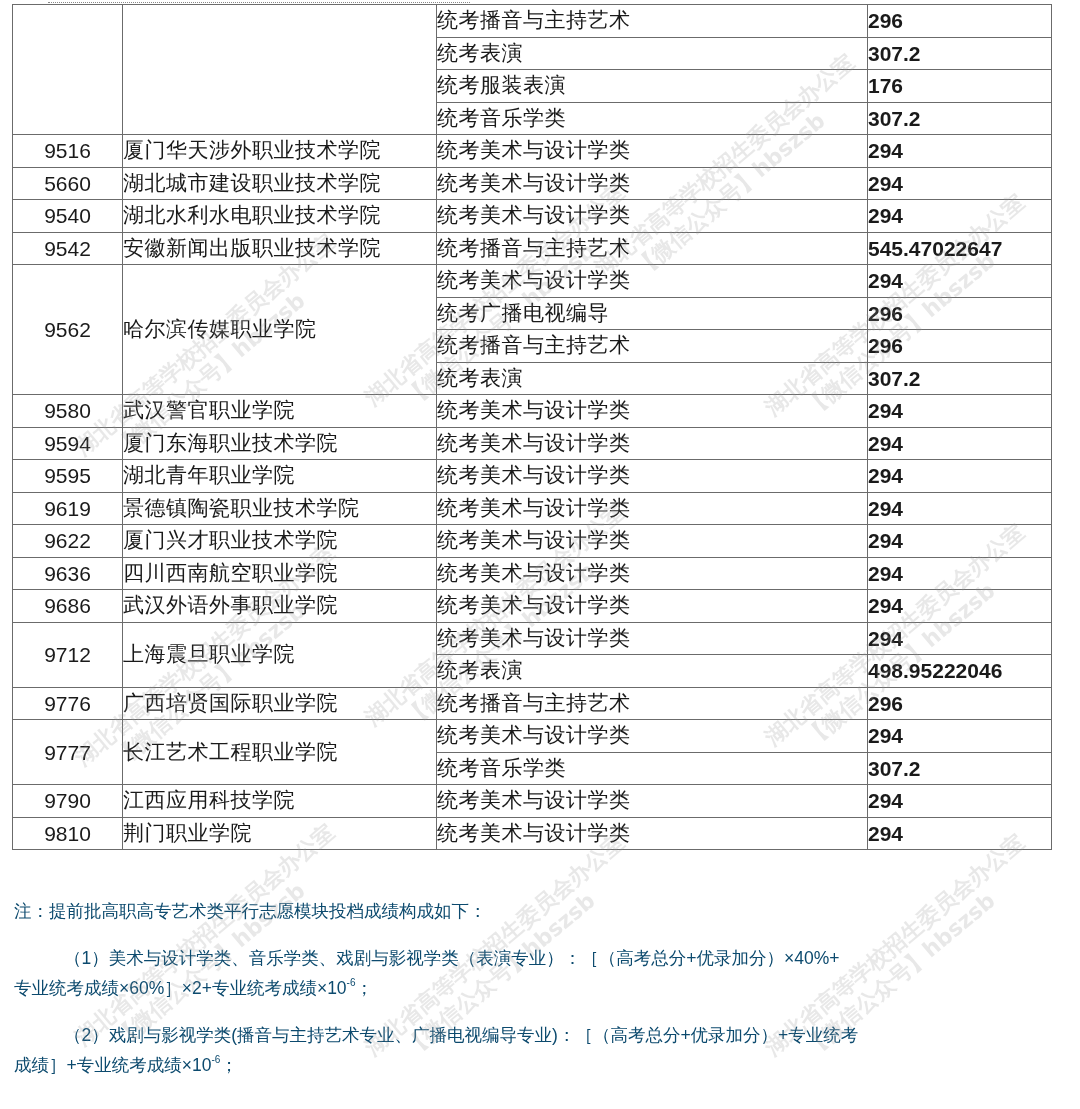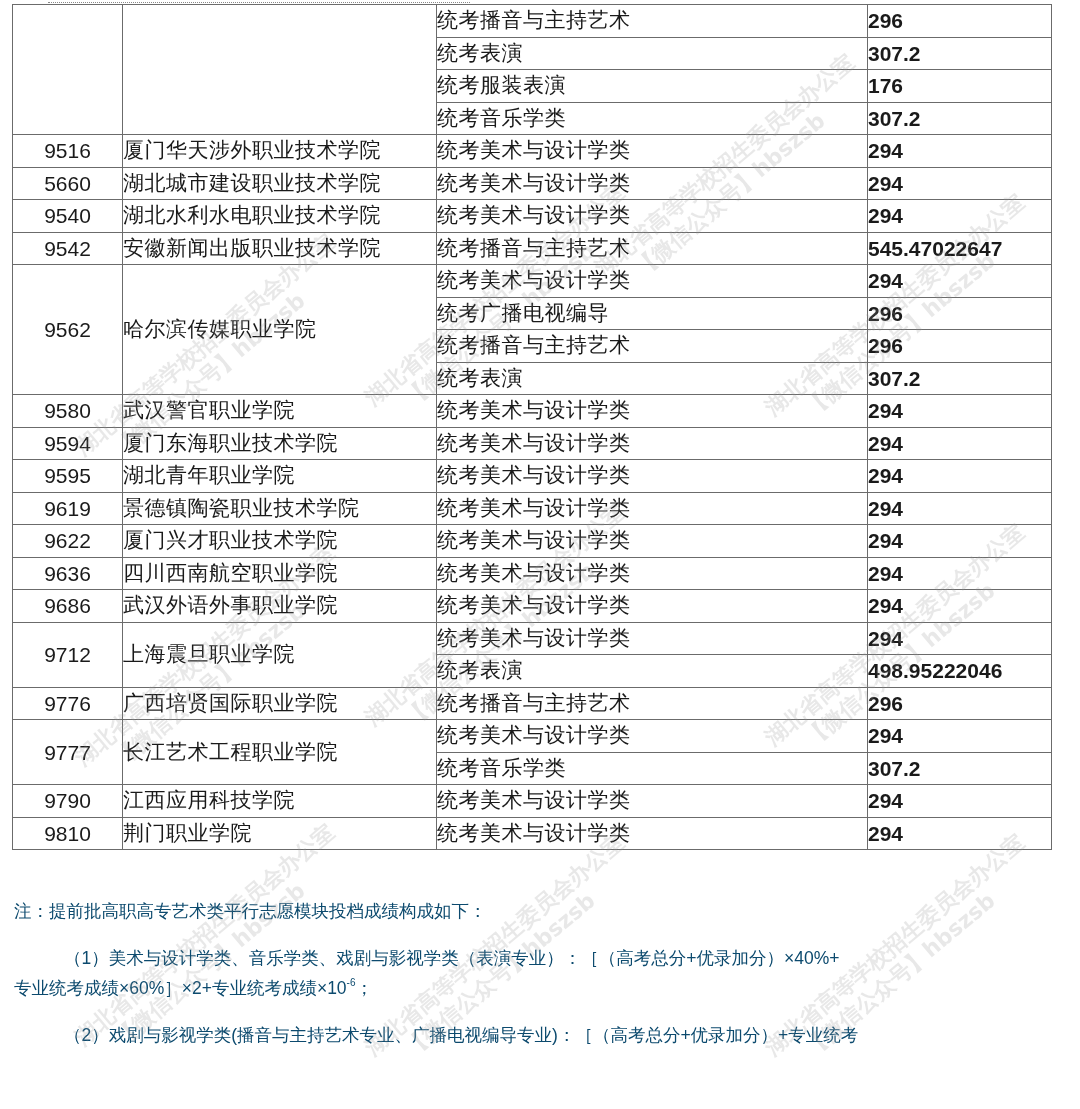--- a/index.html
+++ b/index.html
@@ -183,20 +183,21 @@
         <td class="score">294</td>
       </tr>
     </tbody>
 </table>
 
 <div class="notes">
   <p>注：提前批高职高专艺术类平行志愿模块投档成绩构成如下：</p>
   <p class="indent">（1）美术与设计学类、音乐学类、戏剧与影视学类（表演专业）：［（高考总分+优录加分）×40%+</p>
   <p><span>专业统考成绩×60%］×2+专业统考成绩×10</span><sup>-6</sup><span>；</span></p>
   <p class="indent">（2）戏剧与影视学类(播音与主持艺术专业、广播电视编导专业)：［（高考总分+优录加分）+专业统考</p>
+  <p><span>成绩］+专业统考成绩×10</span><sup>-6</sup><span>；</span></p>
 </div>
 
 <div id="wm-layer">
     <div class="wm" style="left: 40px; top: 330px;">湖北省高等学校招生委员会办公室</div>
     <div class="wm" style="left: 90px; top: 360px;">【微信公众号】hbszsb</div>
     <div class="wm" style="left: 330px; top: 280px;">湖北省高等学校招生委员会办公室</div>
     <div class="wm" style="left: 380px; top: 310px;">【微信公众号】hbszsb</div>
     <div class="wm" style="left: 730px; top: 290px;">湖北省高等学校招生委员会办公室</div>
     <div class="wm" style="left: 780px; top: 320px;">【微信公众号】hbszsb</div>
     <div class="wm" style="left: 40px; top: 640px;">湖北省高等学校招生委员会办公室</div>

